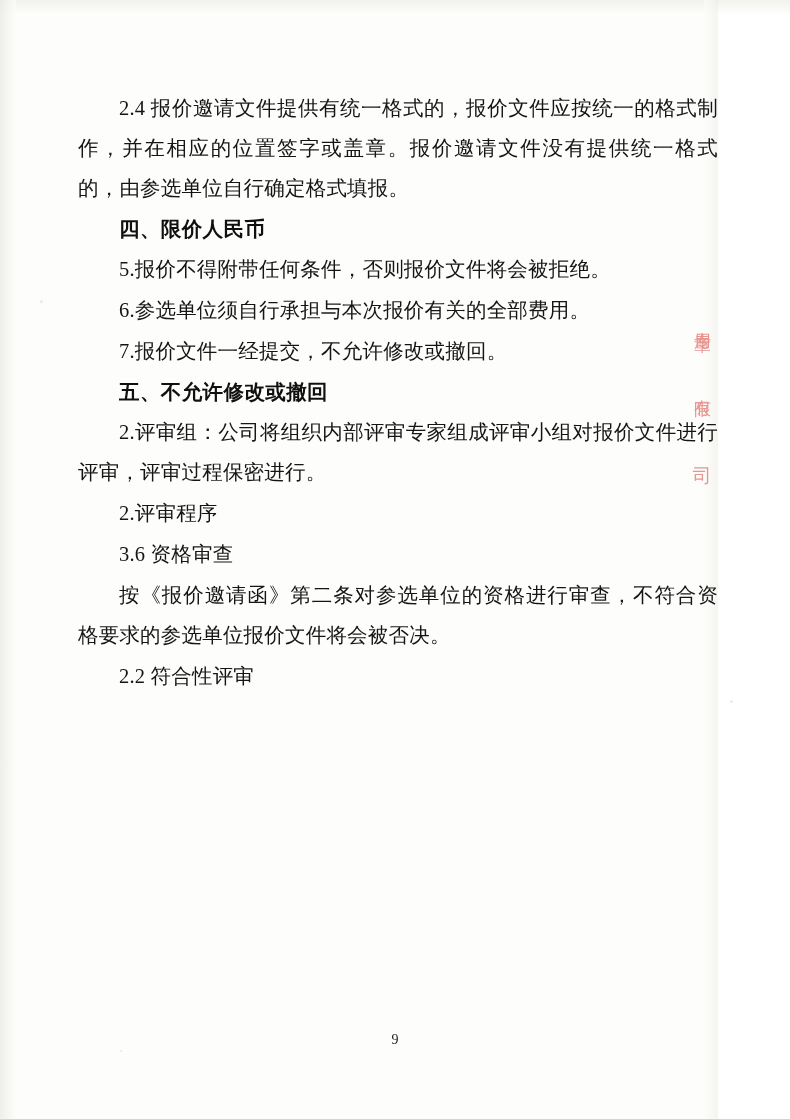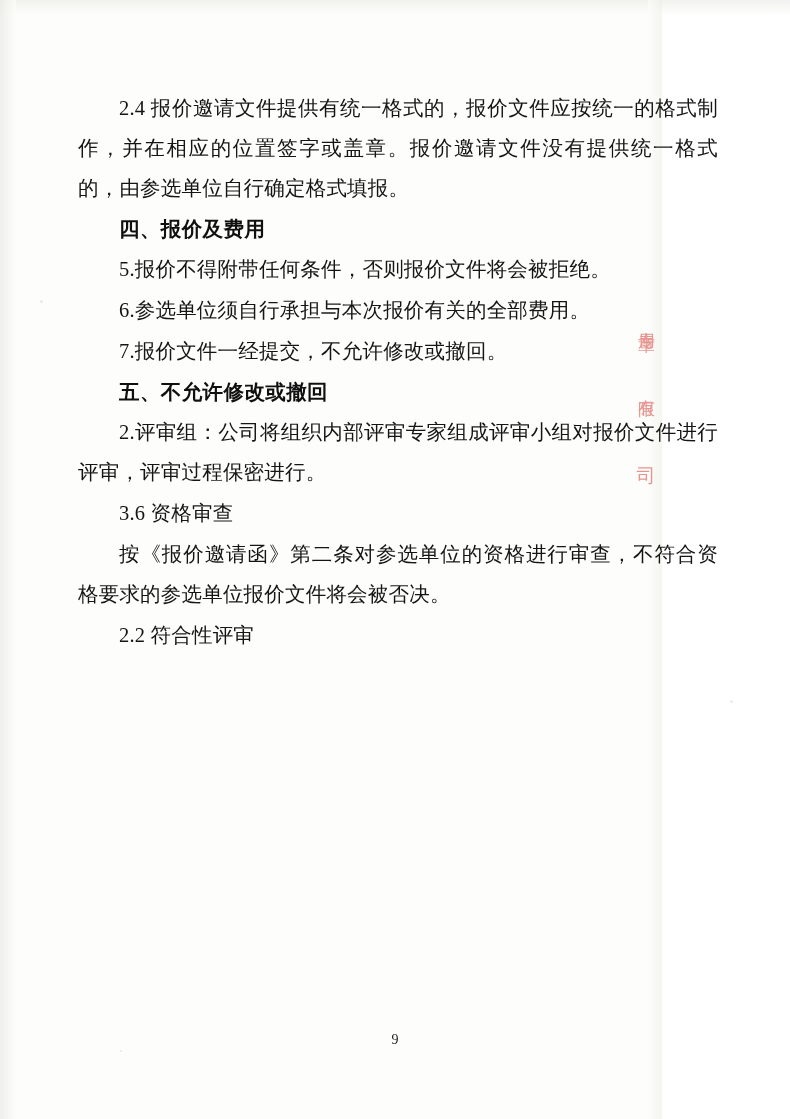--- a/index.html
+++ b/index.html
@@ -12,21 +12,21 @@
     background: #ffffff;
     font-family: "Liberation Serif", "DejaVu Serif", serif;
     color: #141414;
     position: relative;
     overflow: hidden;
   }
   .page {
     position: absolute;
     top: 0;
     left: 0;
-    width: 662px;
+    width: 718px;
     height: 1119px;
     background: #fdfdfb;
   }
   .scan-edge-left {
     position: absolute;
     left: 0;
     top: 0;
     width: 16px;
     height: 1119px;
     background: linear-gradient(to right, #e9e9e4 0%, #fdfdfb 100%);
@@ -114,26 +114,27 @@
   <div class="scan-edge-top"></div>
   <div class="scan-edge-left"></div>
   <div class="scan-edge-right"></div>
 
   <div class="speck" style="left:40px; top:300px; width:3px; height:3px;"></div>
   <div class="speck" style="left:730px; top:700px; width:3px; height:3px;"></div>
   <div class="speck" style="left:120px; top:1050px; width:2px; height:2px;"></div>
 
   <div class="content">
     <p class="para">2.4 报价邀请文件提供有统一格式的，报价文件应按统一的格式制作，并在相应的位置签字或盖章。报价邀请文件没有提供统一格式的，由参选单位自行确定格式填报。</p>
-    <p class="heading">四、报价及费用</p>
+    <p class="heading">四、限价人民币</p>
     <p class="para">5.报价不得附带任何条件，否则报价文件将会被拒绝。</p>
     <p class="para">6.参选单位须自行承担与本次报价有关的全部费用。</p>
     <p class="para">7.报价文件一经提交，不允许修改或撤回。</p>
     <p class="heading">五、不允许修改或撤回</p>
     <p class="para">2.评审组：公司将组织内部评审专家组成评审小组对报价文件进行评审，评审过程保密进行。</p>
+    <p class="para">2.评审程序</p>
     <p class="para">3.6 资格审查</p>
     <p class="para">按《报价邀请函》第二条对参选单位的资格进行审查，不符合资格要求的参选单位报价文件将会被否决。</p>
     <p class="para">2.2 符合性评审</p>
   </div>
 
   <div class="seal-mark seal-1">专用章</div>
   <div class="seal-mark seal-2">有限</div>
   <div class="seal-mark seal-3">司</div>
 
   <div class="page-number">9</div>

